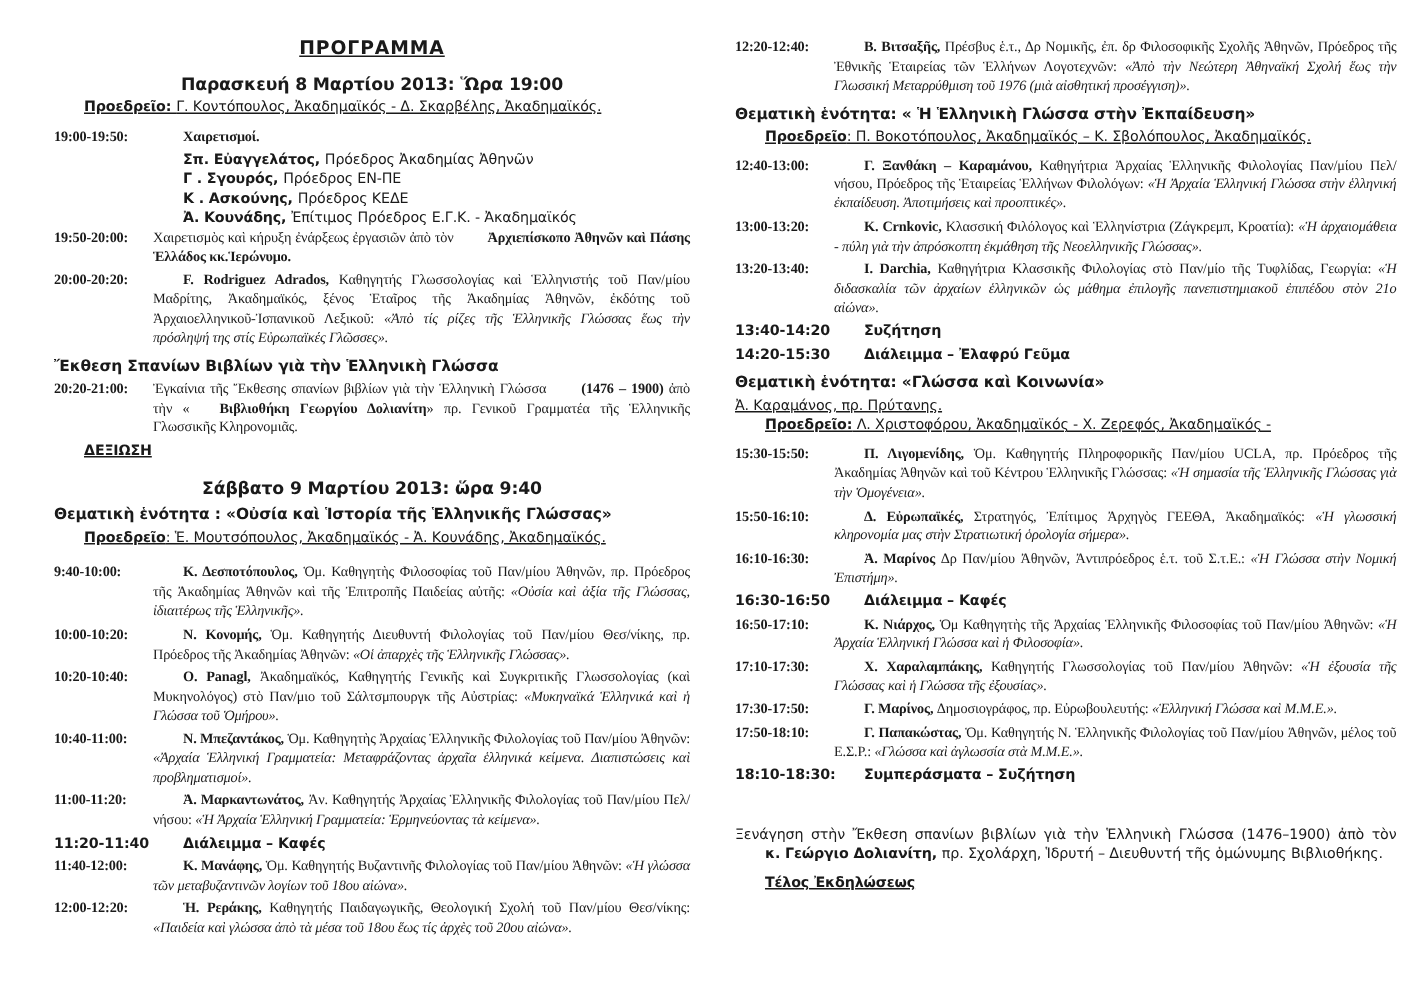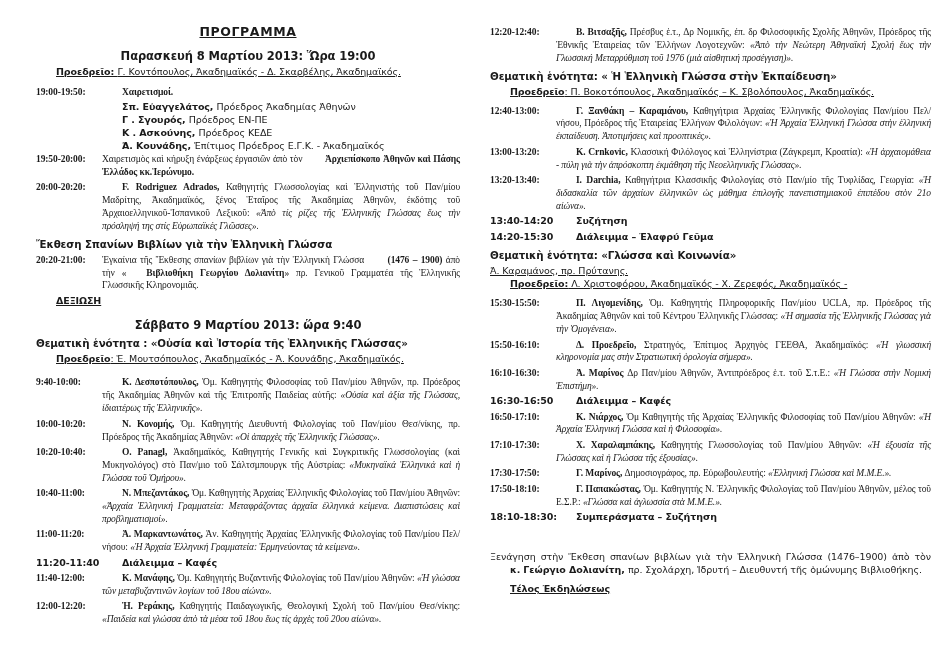--- a/index.html
+++ b/index.html
@@ -71,21 +71,21 @@
         <div class="blk entry"><span class="time">12:40-13:00:</span><span class="body"><span class="seg-b">Γ. Ξανθάκη – Καραμάνου, </span><span class="seg-n">Καθηγήτρια Ἀρχαίας Ἑλληνικῆς Φιλολογίας Παν/μίου Πελ/νήσου, Πρόεδρος τῆς Ἑταιρείας Ἑλλήνων Φιλολόγων: </span><span class="seg-i">«Ἡ Ἀρχαία Ἑλληνική Γλώσσα στὴν ἑλληνική ἐκπαίδευση. Ἀποτιμήσεις καὶ προοπτικές».</span></span></div>
         <div class="blk entry"><span class="time">13:00-13:20:</span><span class="body"><span class="seg-b">Κ. Crnkovic, </span><span class="seg-n">Κλασσική Φιλόλογος καὶ Ἑλληνίστρια (Ζάγκρεμπ, Κροατία): </span><span class="seg-i">«Ἡ ἀρχαιομάθεια - πύλη γιὰ τὴν ἀπρόσκοπτη ἐκμάθηση τῆς Νεοελληνικῆς Γλώσσας».</span></span></div>
         <div class="blk entry"><span class="time">13:20-13:40:</span><span class="body"><span class="seg-b">I. Darchia, </span><span class="seg-n">Καθηγήτρια Κλασσικῆς Φιλολογίας στὸ Παν/μίο τῆς Τυφλίδας, Γεωργία: </span><span class="seg-i">«Ἡ διδασκαλία τῶν ἀρχαίων ἑλληνικῶν ὡς μάθημα ἐπιλογῆς πανεπιστημιακοῦ ἐπιπέδου στὸν 21ο αἰώνα».</span></span></div>
         <div class="blk break"><span class="time">13:40-14:20</span><span class="body"><span class="seg-b">Συζήτηση</span></span></div>
         <div class="blk break"><span class="time">14:20-15:30</span><span class="body"><span class="seg-b">Διάλειμμα – Ἐλαφρύ Γεῦμα</span></span></div>
         <div class="blk theme">Θεματικὴ ἑνότητα: «Γλώσσα καὶ Κοινωνία»</div>
         <div class="blk center"><span class="body"><span class="seg-n">Ἀ. Καραμάνος, πρ. Πρύτανης.</span></span></div>
         <div class="blk center"><span class="body"><span class="seg-b">Προεδρεῖο:</span><span class="seg-n"> Λ. Χριστοφόρου, Ἀκαδημαϊκός - Χ. Ζερεφός, Ἀκαδημαϊκός -</span></span></div>
         <div class="blk spacer" style="height: 5px;"></div>
         <div class="blk entry"><span class="time">15:30-15:50:</span><span class="body"><span class="seg-b">Π. Λιγομενίδης, </span><span class="seg-n">Ὁμ. Καθηγητής  Πληροφορικῆς Παν/μίου UCLA, πρ. Πρόεδρος τῆς Ἀκαδημίας Ἀθηνῶν καὶ τοῦ Κέντρου Ἑλληνικῆς Γλώσσας: </span><span class="seg-i">«Ἡ σημασία τῆς Ἑλληνικῆς Γλώσσας γιὰ τὴν Ὁμογένεια».</span></span></div>
-        <div class="blk entry"><span class="time">15:50-16:10:</span><span class="body"><span class="seg-b">Δ. Προεδρεῖο, </span><span class="seg-n">Στρατηγός, Ἐπίτιμος Ἀρχηγὸς ΓΕΕΘΑ, Ἀκαδημαϊκός: </span><span class="seg-i">«Ἡ γλωσσική κληρονομία μας στὴν Στρατιωτική ὁρολογία σήμερα».</span></span></div>
+        <div class="blk entry"><span class="time">15:50-16:10:</span><span class="body"><span class="seg-b">Δ. Εὐρωπαϊκές, </span><span class="seg-n">Στρατηγός, Ἐπίτιμος Ἀρχηγὸς ΓΕΕΘΑ, Ἀκαδημαϊκός: </span><span class="seg-i">«Ἡ γλωσσική κληρονομία μας στὴν Στρατιωτική ὁρολογία σήμερα».</span></span></div>
         <div class="blk entry"><span class="time">16:10-16:30:</span><span class="body"><span class="seg-b">Ἀ. Μαρίνος </span><span class="seg-n">Δρ Παν/μίου Ἀθηνῶν, Ἀντιπρόεδρος ἑ.τ. τοῦ Σ.τ.Ε.: </span><span class="seg-i">«Ἡ Γλώσσα στὴν Νομική Ἐπιστήμη».</span></span></div>
         <div class="blk break"><span class="time">16:30-16:50</span><span class="body"><span class="seg-b">Διάλειμμα – Καφές</span></span></div>
         <div class="blk entry"><span class="time">16:50-17:10:</span><span class="body"><span class="seg-b">Κ. Νιάρχος, </span><span class="seg-n">Ὁμ Καθηγητὴς τῆς Ἀρχαίας Ἑλληνικῆς Φιλοσοφίας τοῦ Παν/μίου Ἀθηνῶν: </span><span class="seg-i">«Ἡ Ἀρχαία Ἑλληνική Γλώσσα καὶ ἡ Φιλοσοφία».</span></span></div>
         <div class="blk entry"><span class="time">17:10-17:30:</span><span class="body"><span class="seg-b">Χ. Χαραλαμπάκης, </span><span class="seg-n">Καθηγητής Γλωσσολογίας τοῦ Παν/μίου Ἀθηνῶν: </span><span class="seg-i">«Ἡ ἐξουσία τῆς Γλώσσας καὶ ἡ Γλώσσα τῆς ἐξουσίας».</span></span></div>
         <div class="blk entry"><span class="time">17:30-17:50:</span><span class="body"><span class="seg-b">Γ. Μαρίνος, </span><span class="seg-n">Δημοσιογράφος, πρ. Εὐρωβουλευτής: </span><span class="seg-i">«Ἑλληνική Γλώσσα καὶ Μ.Μ.Ε.».</span></span></div>
         <div class="blk entry"><span class="time">17:50-18:10:</span><span class="body"><span class="seg-b">Γ. Παπακώστας, </span><span class="seg-n">Ὁμ. Καθηγητής  Ν. Ἑλληνικῆς Φιλολογίας τοῦ Παν/μίου Ἀθηνῶν, μέλος τοῦ Ε.Σ.Ρ.: </span><span class="seg-i">«Γλώσσα καὶ ἀγλωσσία στὰ Μ.Μ.Ε.».</span></span></div>
         <div class="blk break"><span class="time">18:10-18:30:</span><span class="body"><span class="seg-b">Συμπεράσματα – Συζήτηση</span></span></div>
         <div class="blk spacer" style="height: 22px;"></div>
         <div class="blk paragraph"><span class="body"><span class="seg-n">Ξενάγηση στὴν Ἔκθεση σπανίων βιβλίων γιὰ τὴν Ἑλληνικὴ Γλώσσα (1476–1900) ἀπὸ τὸν </span><span class="seg-b">κ. Γεώργιο Δολιανίτη, </span><span class="seg-n">πρ. Σχολάρχη, Ἱδρυτή – Διευθυντή τῆς ὁμώνυμης Βιβλιοθήκης.</span></span></div>
         <div class="blk spacer" style="height: 4px;"></div>

